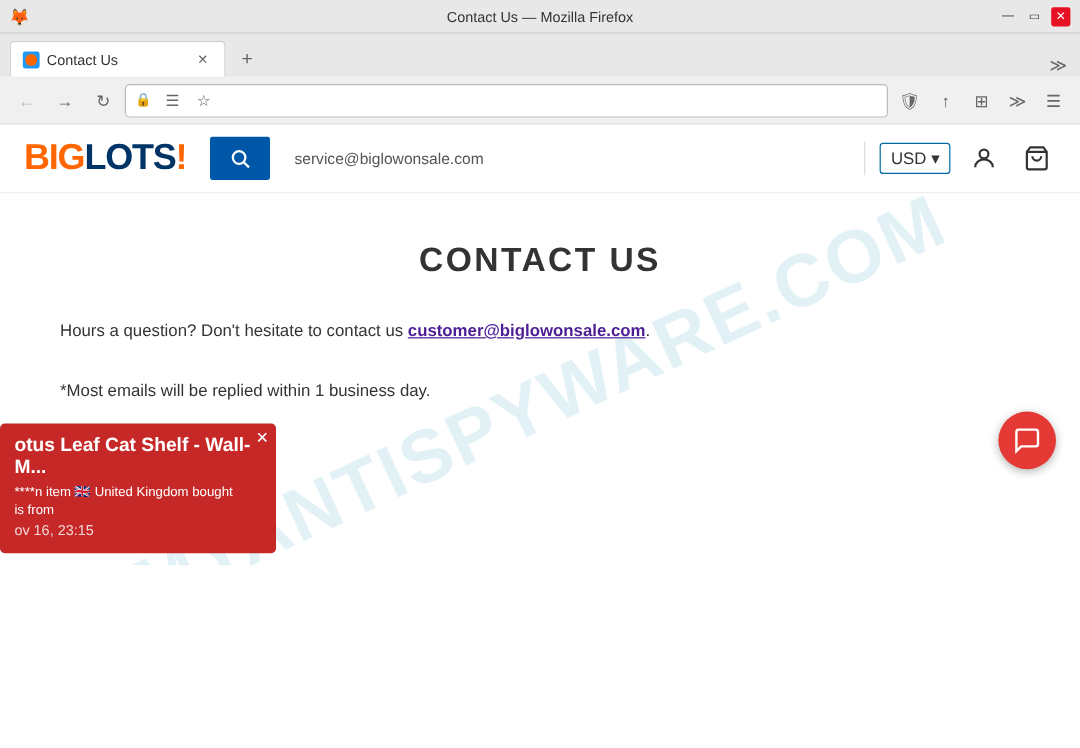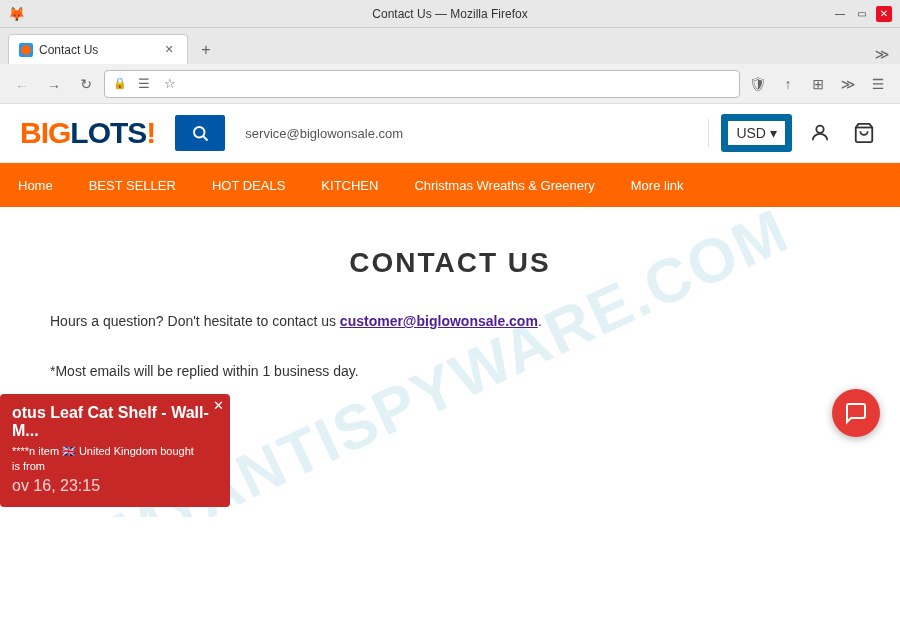--- a/index.html
+++ b/index.html
@@ -39,21 +39,21 @@
     .website { background: #fff; overflow: hidden; }
 
     
     .site-header { background: #fff; padding: 10px 20px; display: flex; align-items: center; gap: 20px; border-bottom: 1px solid #eee; }
     .logo { font-size: 28px; font-weight: 900; color: #FF6600; letter-spacing: -1px; }
     .logo span { color: #003366; }
     .search-box { background: #0057A8; border: none; width: 50px; height: 36px; display: flex; align-items: center; justify-content: center; cursor: pointer; border-radius: 2px; }
     .search-box svg { color: #fff; }
     .email-contact { color: #555; font-size: 13px; flex: 1; }
     .header-right { display: flex; align-items: center; gap: 12px; margin-left: auto; }
-    .currency-selector { display: flex; align-items: center; gap: 4px; font-size: 14px; color: #333; cursor: pointer; border: 7px solid #0369a1; padding: 4px 8px; border-radius: 3px; }
+    .currency-selector { display: flex; align-items: center; gap: 4px; font-size: 14px; color: #333; cursor: pointer; border: 1px solid #0369a1; padding: 4px 8px; border-radius: 3px; }
     .header-icon-btn { width: 32px; height: 32px; display: flex; align-items: center; justify-content: center; cursor: pointer; color: #333; }
 
     
     .site-nav { background: #FF6600; display: flex; align-items: center; height: 44px; }
     .nav-item { color: #fff; font-size: 13px; font-weight: 500; padding: 0 18px; height: 100%; display: flex; align-items: center; cursor: pointer; white-space: nowrap; }
 
     
     .main-content { padding: 40px 50px 20px; position: relative; overflow: hidden; }
     .watermark { position: absolute; top: 40px; left: 0; right: 0; bottom: 0; display: flex; align-items: center; justify-content: center; pointer-events: none; z-index: 1; }
     .watermark-text { font-size: 62px; font-weight: 900; color: rgba(173, 216, 230, 0.35); transform: rotate(-25deg); letter-spacing: 2px; white-space: nowrap; }
@@ -64,21 +64,21 @@
     
     .chat-btn { position: absolute; right: 20px; bottom: 80px; width: 48px; height: 48px; background: #e53935; border-radius: 50%; display: flex; align-items: center; justify-content: center; cursor: pointer; box-shadow: 0 2px 8px rgba(0,0,0,0.3); z-index: 10; }
     .chat-btn svg { color: #fff; }
 
     
     .toast { position: absolute; bottom: 10px; left: 0; background: #c62828; color: #fff; border-radius: 4px; padding: 10px 12px; width: 230px; font-size: 11px; z-index: 20; }
     .toast-close { position: absolute; top: 4px; right: 6px; cursor: pointer; font-size: 13px; color: #fff; background: none; border: none; }
     .toast-title { font-weight: bold; font-size: 16px; margin-bottom: 4px; }
     .toast-body { display: flex; align-items: flex-start; gap: 6px; }
     .toast-info { flex: 1; font-size: 11px; line-height: 1.4; }
-    .toast-time { font-size: 16px; opacity: 0.8; margin-top: 2px; }
+    .toast-time { font-size: 12px; opacity: 0.8; margin-top: 2px; }
   </style>
 </head>
 <body>
 
 <div class="title-bar">
   <span style="position:absolute;left:8px;font-size:14px;">🦊</span>
   <span class="title-bar-text">Contact Us — Mozilla Firefox</span>
   <div class="title-bar-controls">
     <button class="title-btn minimize">—</button>
     <button class="title-btn restore">▭</button>
@@ -152,28 +152,20 @@
       <div class="header-icon-btn">
         <svg width="22" height="22" viewBox="0 0 24 24" fill="none" stroke="#333" stroke-width="2">
             <path d="M6 2L3 6v14a2 2 0 002 2h14a2 2 0 002-2V6l-3-4z"></path>
             <line x1="3" y1="6" x2="21" y2="6"></line>
             <path d="M16 10a4 4 0 01-8 0"></path>
           </svg>
       </div>
     </div>
   </div>
 
-  <div class="site-nav">
-    <div class="nav-item">Home</div>
-    <div class="nav-item">BEST SELLER</div>
-    <div class="nav-item">HOT DEALS</div>
-    <div class="nav-item">KITCHEN</div>
-    <div class="nav-item">Christmas Wreaths &amp; Greenery</div>
-    <div class="nav-item">More link</div>
-  </div>
 
   <div class="main-content" style="min-height:310px;">
 
     <div class="watermark">
       <span class="watermark-text">MYANTISPYWARE.COM</span>
     </div>
 
     <h1 class="page-title">CONTACT US</h1>
 
     <div class="contact-text">

